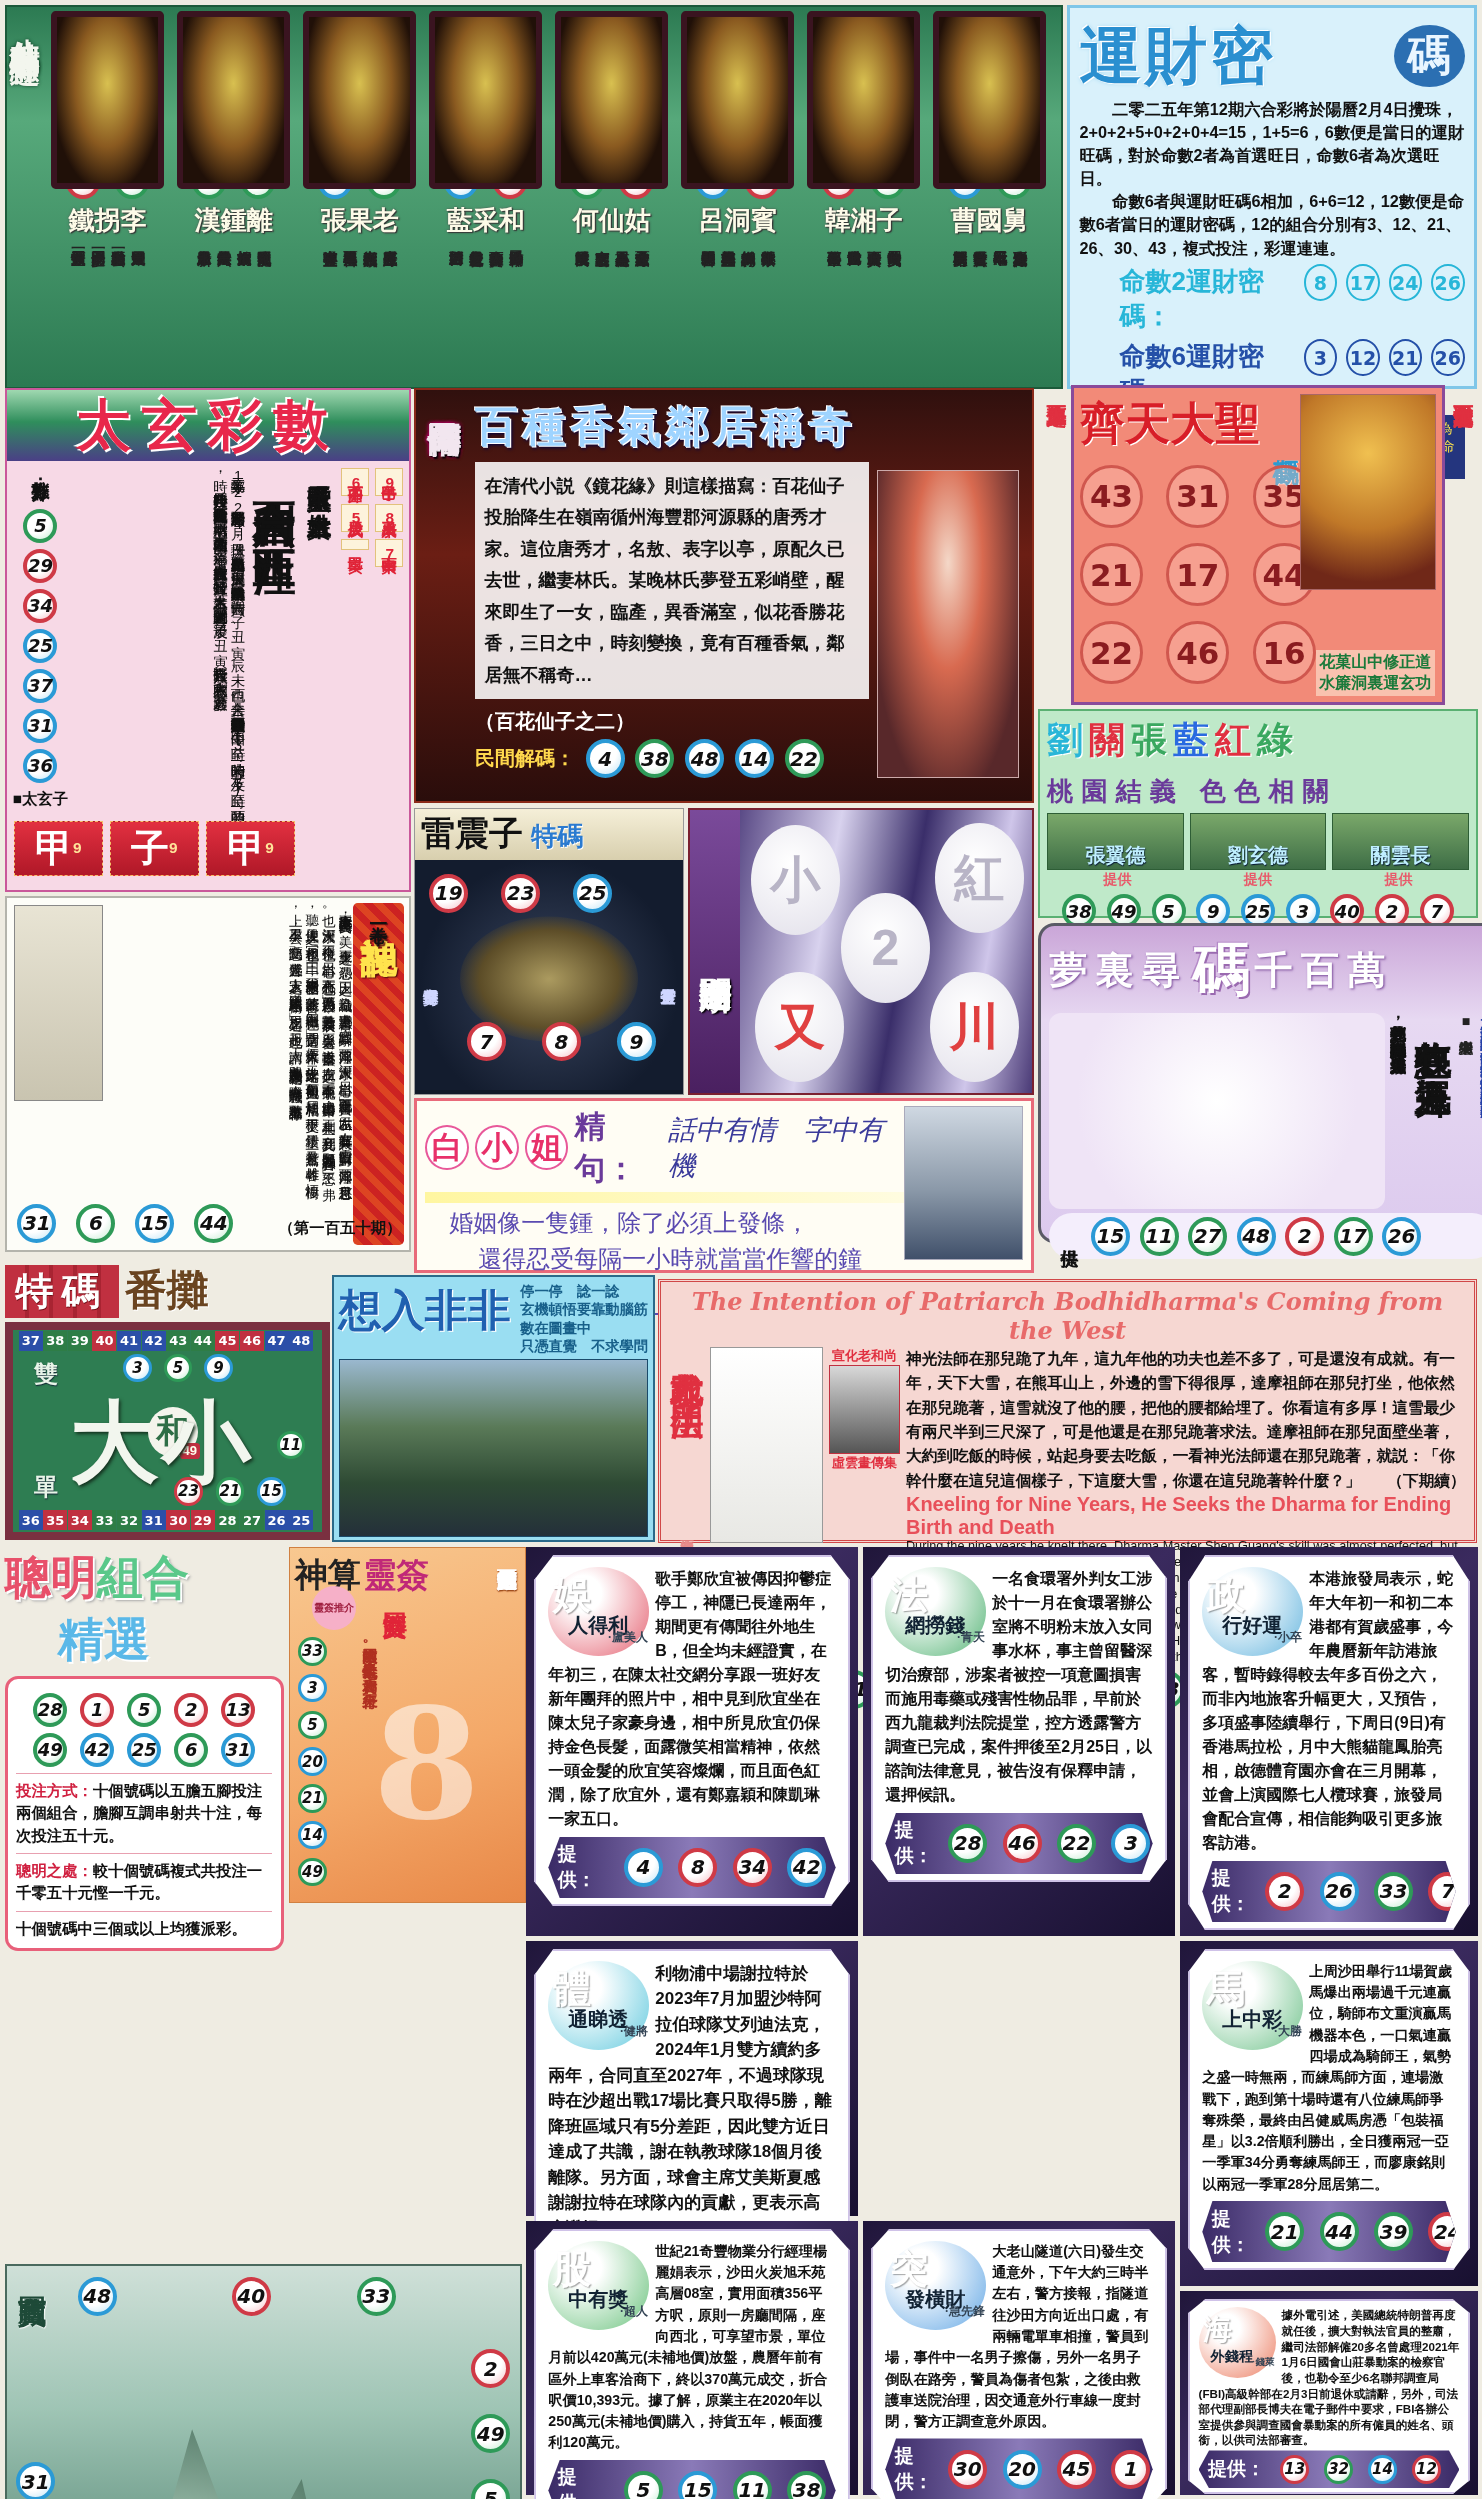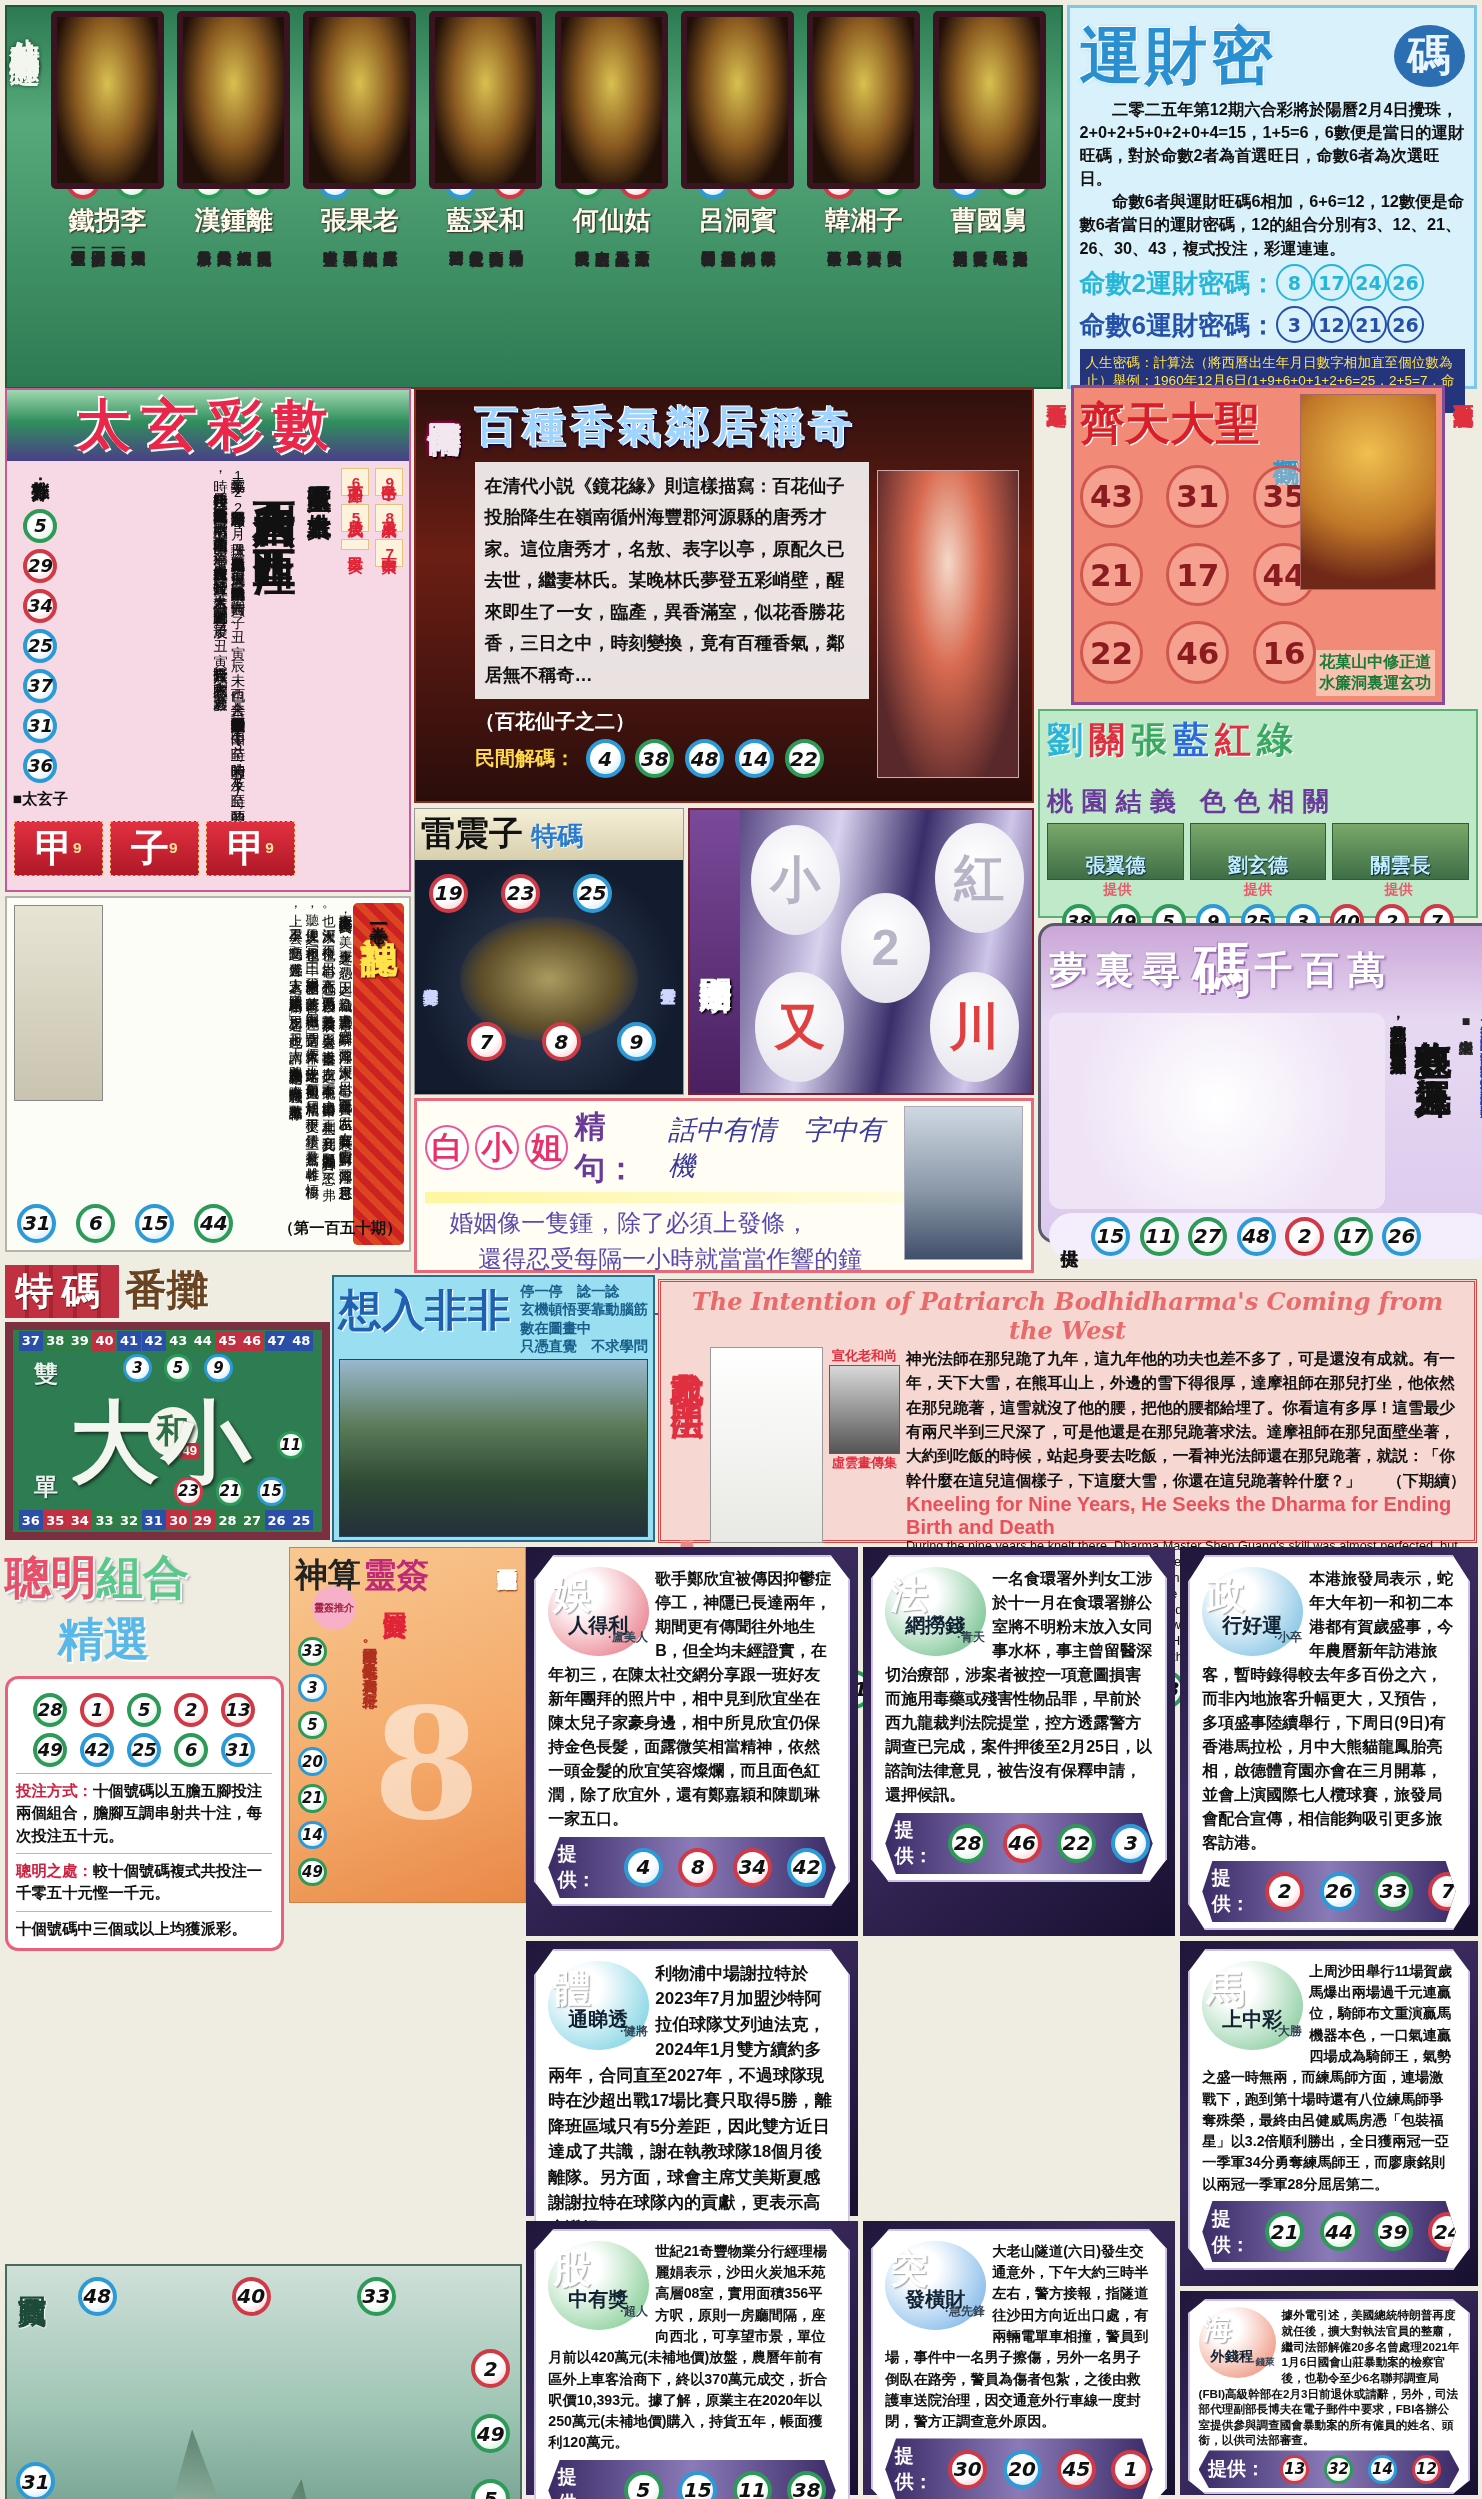--- a/index.html
+++ b/index.html
@@ -27,21 +27,21 @@
   .im-art{width:113px;height:178px;background:radial-gradient(ellipse at 50% 40%,#d8c050 0%,#8a5a20 45%,#201008 78%),#150a06;border:6px solid #3a1420;border-radius:4.7px;position:relative;}
   .im-balls{display:flex;gap:15.4px;margin-top:-24px;}
   .im-name{font-size:26px;font-weight:bold;color:#fdfbe8;text-shadow:1.2px 1.2px 1.2px #333,0 0 2.4px #555;margin:3.6px 0 2.4px;}
   .im-verse{display:flex;flex-direction:row-reverse;gap:4.7px;height:136px;justify-content:center;}
   .im-verse span{font-size:14.2px;color:#222;line-height:1.08;font-weight:bold;}
   
   #yuncai{left:1067px;top:4.7px;width:410px;height:384px;background:#d9f1fb;border:3px solid #7fc6e8;padding:6px 9.5px;}
   #yuncai .t{color:#2a8fd0;font-size:62px;font-weight:bold;text-shadow:1.2px 1.2px 0 #fff,-1.2px -1.2px 0 #fff,0 0 4.7px #9fd7f2;letter-spacing:3.6px;}
   #yuncai .ma{display:inline-flex;width:71px;height:62px;border-radius:50%;background:#2b6fb2;color:#eaf6ff;font-size:43px;font-weight:bold;align-items:center;justify-content:center;}
   #yuncai p{font-size:16.3px;line-height:1.42;font-weight:bold;text-indent:2em;}
-  #yuncai .row{display:flex;align-items:flex-end;gap:0;margin-top:4.7px;font-weight:bold;}
+  #yuncai .row{display:flex;align-items:flex-start;gap:9px;margin-top:4.7px;font-weight:bold;margin-left:40px;}
   #yuncai .row .lbl2{color:#27b6d8;font-size:26px;}
   #yuncai .row .lbl6{color:#2450a8;font-size:26px;}
   #yuncai .foot{background:#24357e;color:#ffe34d;font-size:13.6px;padding:4.7px 6px;margin-top:6px;line-height:1.35;}
   
   #taixuan{left:4.7px;top:388px;width:406px;height:504px;background:#f7d9e6;border:2.4px solid #c9589a;}
   #taixuan .hd{height:71px;background:linear-gradient(180deg,#9fd8b0,#2f8e5c 45%,#4a3f86);display:flex;align-items:center;justify-content:center;}
   #taixuan .hd span{color:#e8274b;font-size:55px;font-weight:bold;text-shadow:1.8px 1.8px 0 #fff,-1.8px -1.8px 0 #fff;letter-spacing:10.7px;}
   .tx-body{display:flex;flex-direction:row-reverse;padding:7.1px 6px;gap:6px;height:356px;}
   .tx-pills{display:flex;flex-direction:column;gap:7.1px;}
   .tx-pill{background:#fdf3dc;border:1.2px solid #e2c27c;color:#e02438;font-weight:bold;font-size:15.4px;padding:4.7px 2.4px;}
@@ -76,21 +76,21 @@
   #qitian .vside{width:33px;color:#e03040;font-size:20px;font-weight:bold;padding-top:4.7px;}
   #qitian .core{flex:1;background:#f28a78;border:3.6px solid #8a4a9a;padding:6px;position:relative;}
   #qitian .gm{color:#2a9ad0;font-size:26px;font-weight:bold;text-shadow:0.6px 0.6px 0 #fff;}
   #qitian .grid{display:grid;grid-template-columns:repeat(3,65px);gap:15.4px 21.3px;margin-top:10.7px;}
   #qitian .gn{width:63px;height:63px;border-radius:50%;border:3px solid #d0574e;display:flex;align-items:center;justify-content:center;font-size:31px;font-weight:bold;color:#8a1c20;background:rgba(255,200,190,.35);font-family:"DejaVu Sans",sans-serif;}
   #qitian .monkey{position:absolute;right:6px;top:6px;width:136px;height:196px;background:radial-gradient(circle at 50% 30%,#f0c050 0%,#c07828 50%,#702818 85%),#401410;border:1.8px solid #a66;}
   #qitian .note{position:absolute;right:7.1px;bottom:6px;color:#1a7a3a;font-size:16px;font-weight:bold;line-height:1.3;background:rgba(255,240,220,.55);padding:2.4px 3.6px;}
   
   #lgz{left:1038px;top:709px;width:440px;height:209px;background:#bfe9c9;border:2.4px solid #5ab072;padding:4.7px 7.1px;}
   #lgz .t{font-size:36px;font-weight:bold;letter-spacing:6px;text-shadow:1.2px 1.2px 0 #fff;}
-  #lgz .sub{color:#6a3a9a;font-size:26px;font-weight:bold;letter-spacing:8.3px;margin-top:19px;}
+  #lgz .sub{color:#6a3a9a;font-size:26px;font-weight:bold;letter-spacing:8.3px;margin-top:9px;}
   #lgz .statues{display:flex;gap:6px;margin-top:4.7px;}
   #lgz .statue{flex:1;height:57px;background:linear-gradient(180deg,#7aa86a,#3e6e46);border:1.2px solid #2e5e36;display:flex;align-items:flex-end;justify-content:center;color:#bfefff;font-size:20px;font-weight:bold;text-shadow:0.6px 0.6px 1.2px #013;}
   #lgz .prov{color:#e85a6a;font-size:14.2px;font-weight:bold;text-align:center;}
   #lgz .brow{display:flex;gap:10.7px;justify-content:center;margin-top:4.7px;}
   
   #leizhen{left:414px;top:808px;width:270px;height:287px;border:1.8px solid #999;background:#101826;}
   #leizhen .hdr{background:linear-gradient(180deg,#f5efd8,#d8cfae);padding:2.4px 6px;display:flex;align-items:baseline;gap:8.3px;}
   #leizhen .hdr .b{font-size:34px;font-weight:bold;color:#111;}
   #leizhen .hdr .p{font-size:26px;font-weight:bold;color:#2a7ad0;text-shadow:0.6px 0.6px 0 #fff;}
   #leizhen .panel2{position:relative;height:230px;background:radial-gradient(circle at 50% 55%,#3a4660 0%,#131c2e 70%);}

